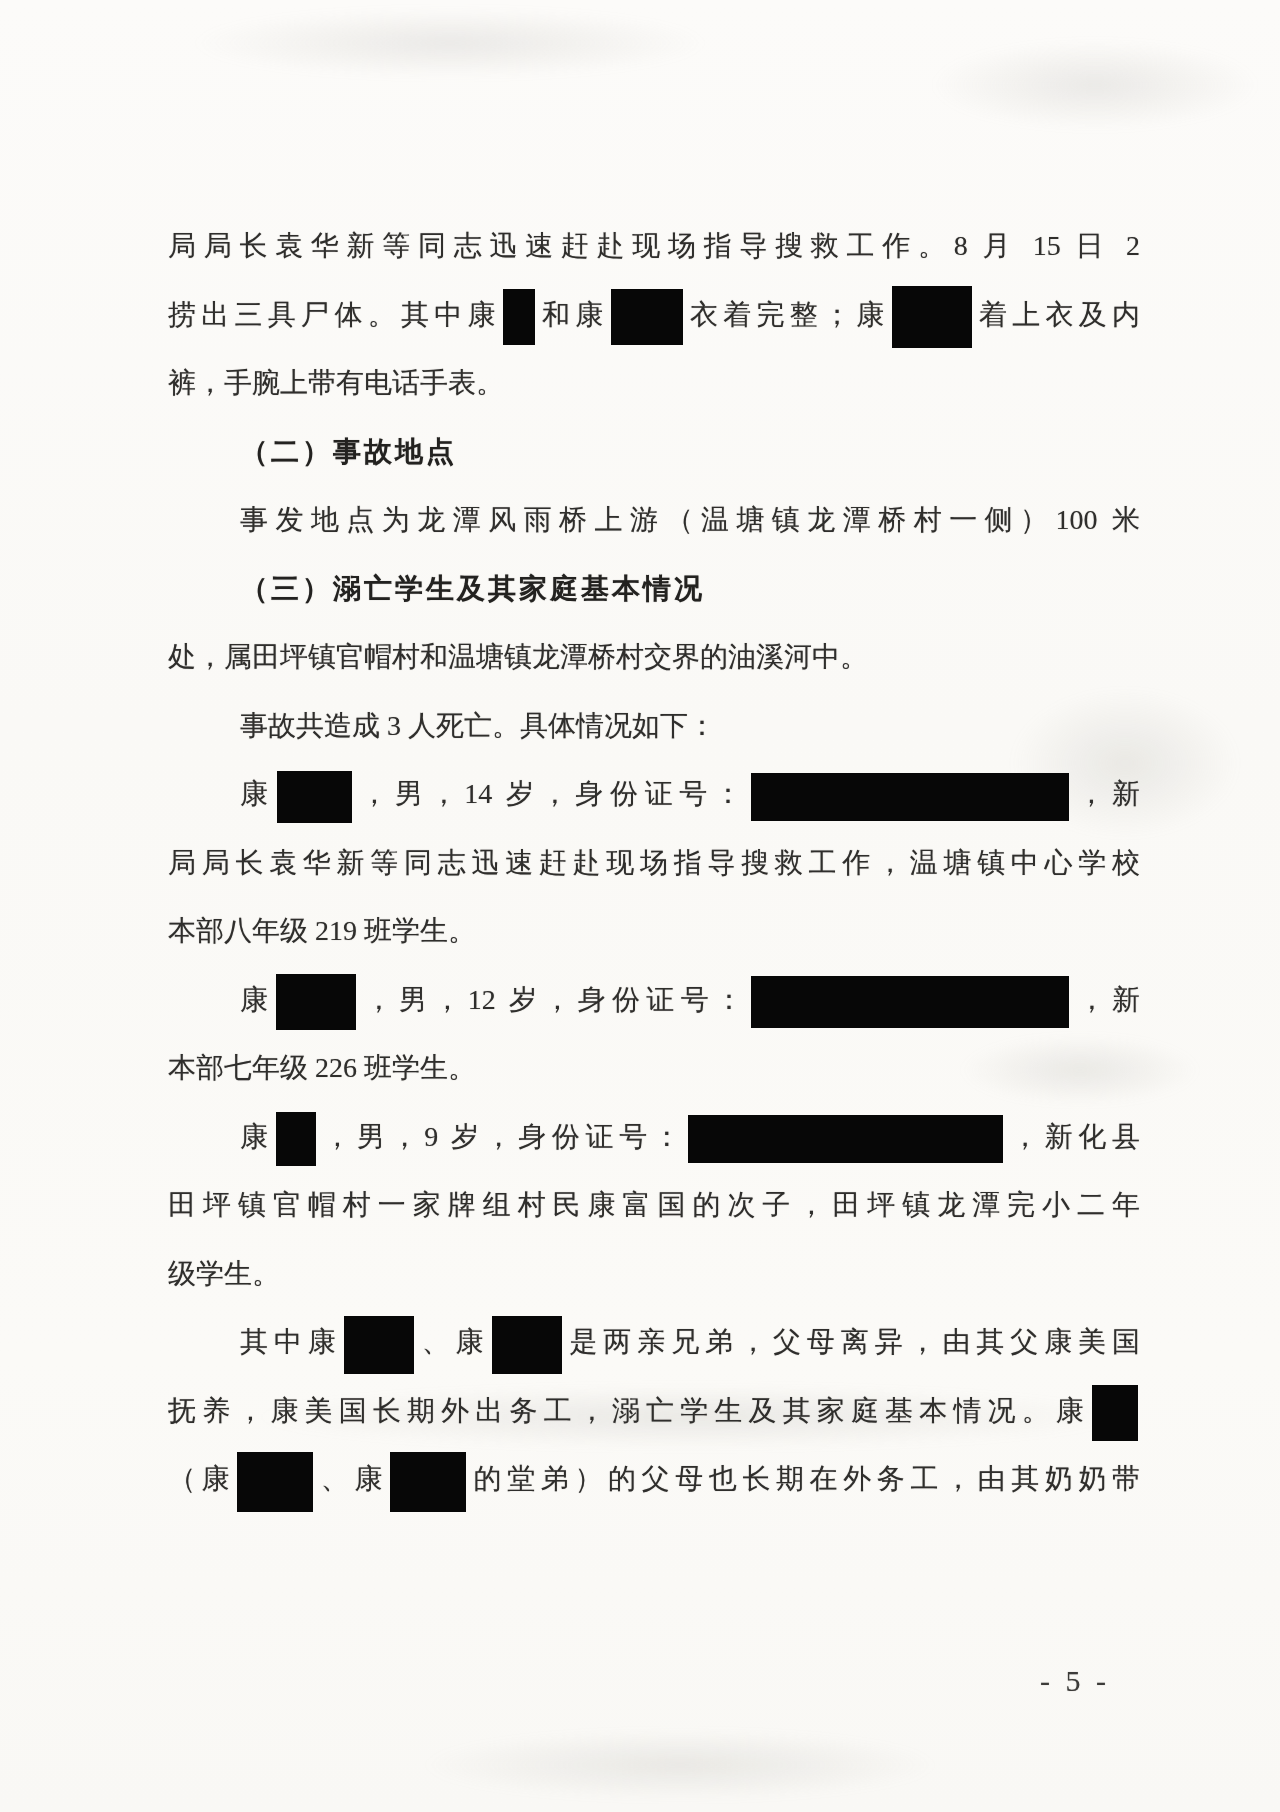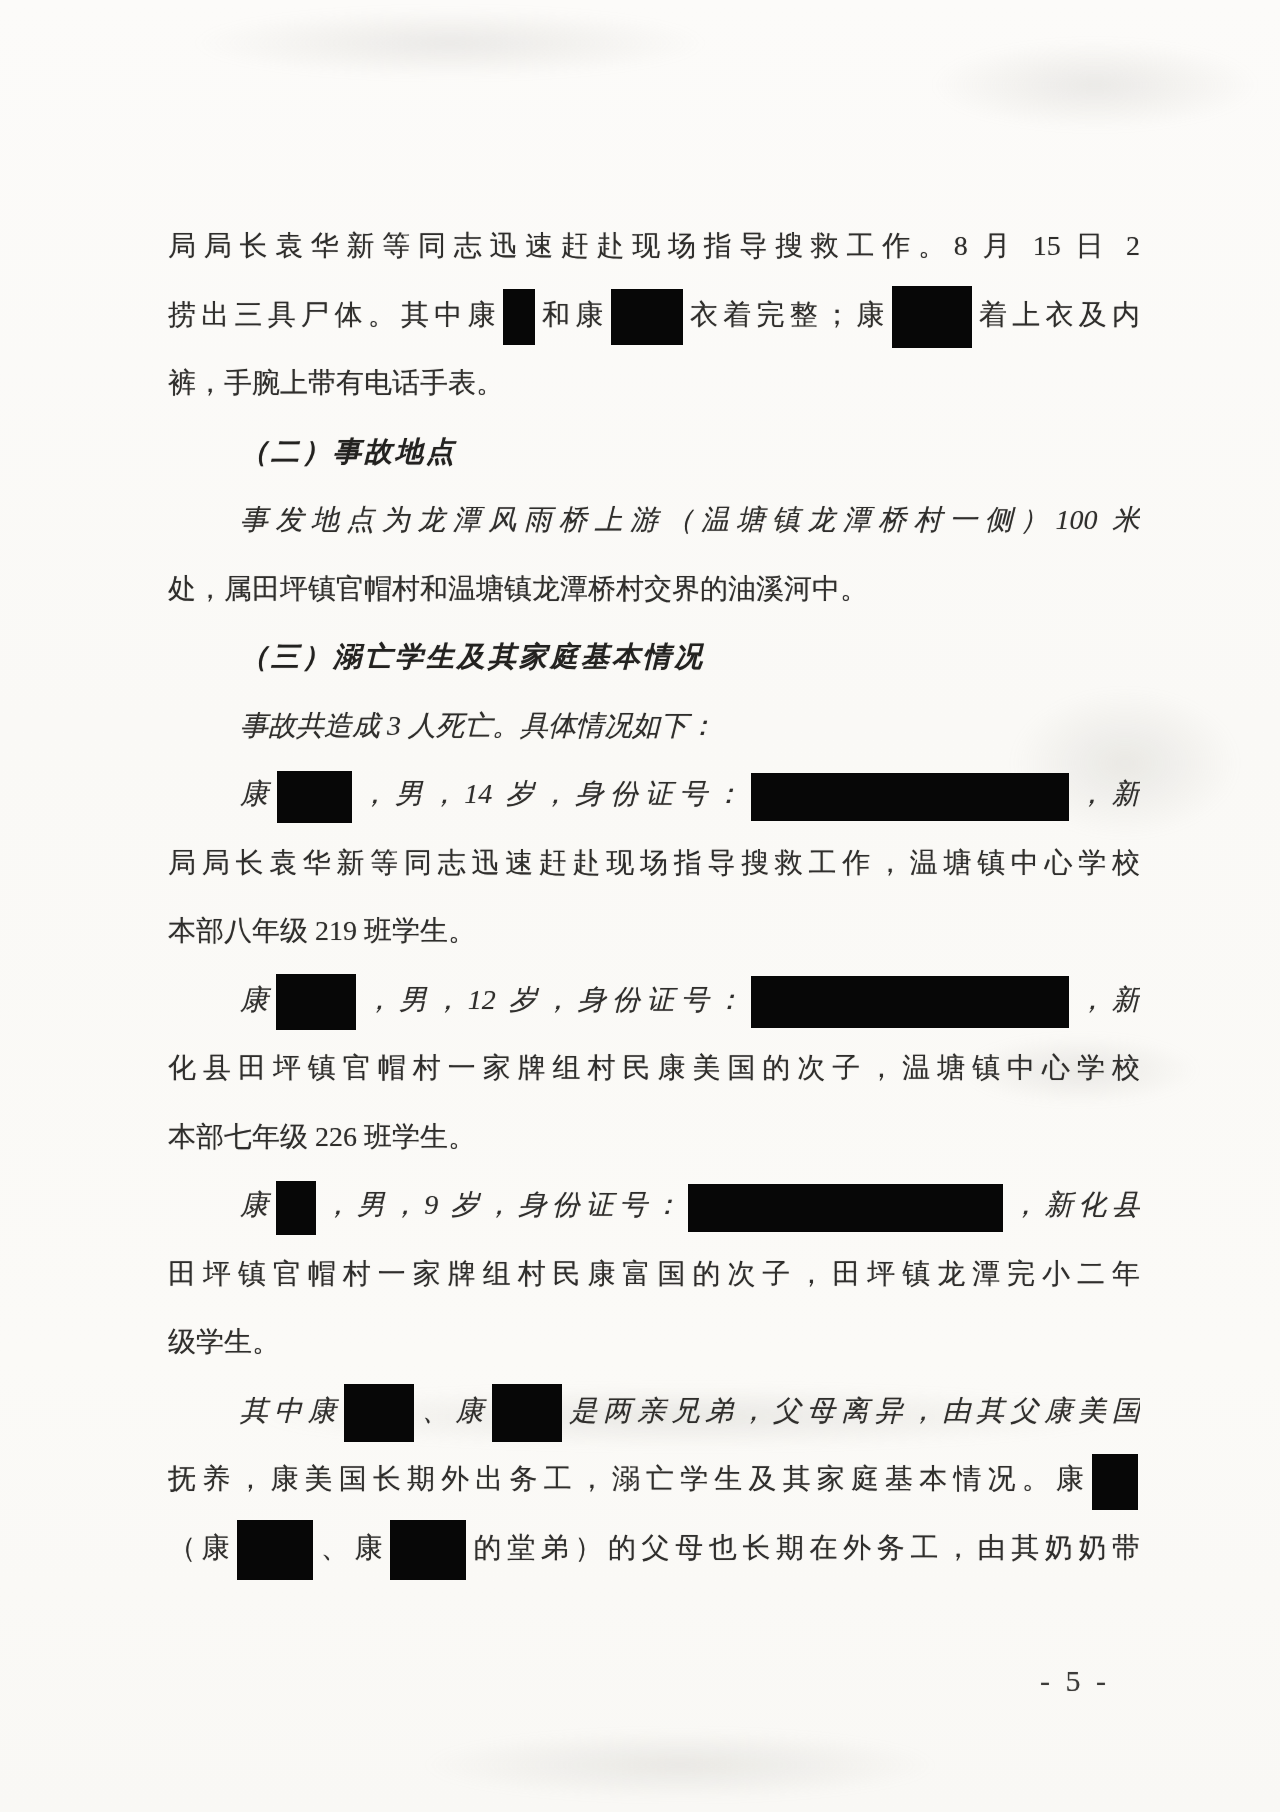--- a/index.html
+++ b/index.html
@@ -16,21 +16,21 @@
   .textblock{
     position:absolute;left:168px;top:212px;width:972px;
     color:#2f2e2c;font-size:28px;
     text-shadow:0 0 1px rgba(50,48,45,0.45);
   }
   .line{
     height:68.5px;line-height:68.5px;
     overflow:hidden;
   }
   .line.full{text-align:justify;text-align-last:justify;}
-  .line.indent{text-indent:72px;font-style:italic;}
+  .line.indent{text-indent:72px;}
   .line.heading{font-weight:700;color:#232220;letter-spacing:3px;}
   .redact{
     display:inline-block;
     background:#070707;
     vertical-align:middle;
     margin:0 2px;
     text-indent:0;
   }
   .pagenum{
     position:absolute;left:1040px;top:1664px;
@@ -59,28 +59,27 @@
   <div class="artifact a4"></div>
   <div class="artifact a5"></div>
   <div class="artifact a6"></div>
 
   <div class="textblock">
       <div class="line full"><span>局局长袁华新等同志迅速赶赴现场指导搜救工作。8 月 15 日 2</span></div>
       <div class="line full"><span>捞出三具尸体。其中康</span><span class="redact" style="width: 32px; height: 56px;"></span><span>和康</span><span class="redact" style="width: 72px; height: 56px;"></span><span>衣着完整；康</span><span class="redact" style="width: 80px; height: 62px;"></span><span>着上衣及内</span></div>
       <div class="line"><span>裤，手腕上带有电话手表。</span></div>
       <div class="line indent heading"><span>（二）事故地点</span></div>
       <div class="line full indent"><span>事发地点为龙潭风雨桥上游（温塘镇龙潭桥村一侧）100 米</span></div>
+      <div class="line indent heading"><span>（三）溺亡学生及其家庭基本情况</span></div>
       <div class="line"><span>处，属田坪镇官帽村和温塘镇龙潭桥村交界的油溪河中。</span></div>
-      <div class="line indent heading"><span>（三）溺亡学生及其家庭基本情况</span></div>
       <div class="line indent"><span>事故共造成 3 人死亡。具体情况如下：</span></div>
       <div class="line full indent"><span>康</span><span class="redact" style="width: 75px; height: 52px;"></span><span>，男，14 岁，身份证号：</span><span class="redact" style="width: 318px; height: 48px;"></span><span>，新</span></div>
       <div class="line full"><span>局局长袁华新等同志迅速赶赴现场指导搜救工作，温塘镇中心学校</span></div>
       <div class="line"><span>本部八年级 219 班学生。</span></div>
       <div class="line full indent"><span>康</span><span class="redact" style="width: 80px; height: 56px;"></span><span>，男，12 岁，身份证号：</span><span class="redact" style="width: 318px; height: 52px;"></span><span>，新</span></div>
-      <div class="line full"><span>化县田坪镇官帽村一家牌组村民康美国的次子，温塘镇中心学校</span></div>
       <div class="line"><span>本部七年级 226 班学生。</span></div>
       <div class="line full indent"><span>康</span><span class="redact" style="width: 40px; height: 54px;"></span><span>，男，9 岁，身份证号：</span><span class="redact" style="width: 315px; height: 48px;"></span><span>，新化县</span></div>
       <div class="line full"><span>田坪镇官帽村一家牌组村民康富国的次子，田坪镇龙潭完小二年</span></div>
       <div class="line"><span>级学生。</span></div>
       <div class="line full indent"><span>其中康</span><span class="redact" style="width: 70px; height: 58px;"></span><span>、康</span><span class="redact" style="width: 70px; height: 58px;"></span><span>是两亲兄弟，父母离异，由其父康美国</span></div>
       <div class="line full"><span>抚养，康美国长期外出务工，溺亡学生及其家庭基本情况。康</span><span class="redact" style="width: 46px; height: 56px;"></span></div>
       <div class="line full"><span>（康</span><span class="redact" style="width: 76px; height: 60px;"></span><span>、康</span><span class="redact" style="width: 76px; height: 60px;"></span><span>的堂弟）的父母也长期在外务工，由其奶奶带</span></div>
     </div>
 
   <div class="pagenum">- 5 -</div>

